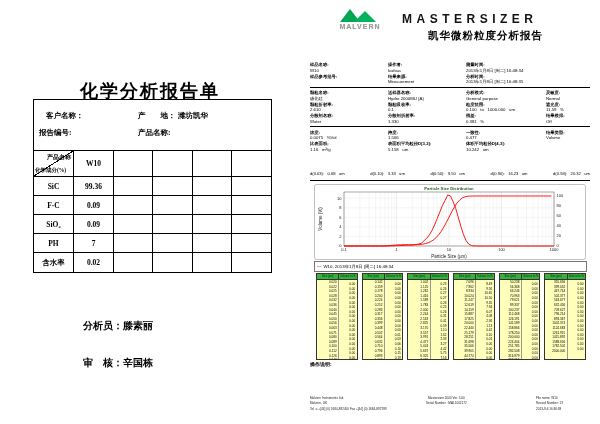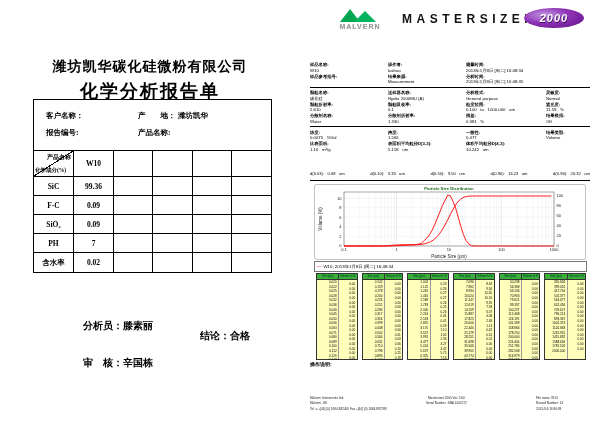--- a/index.html
+++ b/index.html
@@ -76,29 +76,28 @@
   #footer-left{left:12px;}
   #footer-mid{left:128px;text-align:center;}
   #footer-right{left:238px;}
 </style>
 </head>
 <body>
 
 <div id="canvas">
 
   <div id="left-page">
-    <div id="l-company" class="l-title serif">潍坊凯华碳化硅微粉有限公司</div>
     <div id="l-doctitle" class="l-title serif">化学分析报告单</div>
 
     <div id="l-table">
       <div id="lt-head" class="serif">
         <span style="left:12px;top:11px">客户名称：</span>
         <span style="left:104px;top:11px">产　　地：</span>
         <span style="left:144px;top:11px">潍坊凯华</span>
-        <span style="left:12px;top:28px">报告编号:</span>
+        <span style="left:5px;top:28px">报告编号:</span>
         <span style="left:104px;top:28px">产品名称:</span>
       </div>
       <div id="lt-grid">
           <div class="lt-row">
             <div class="lt-cell c0 diag" style="height: 26px;">
               <span class="d-top">产品名称</span>
               <span class="d-bot">化学成分(%)</span>
             </div>
             <div class="lt-cell c1" style="height: 26px;">W10</div>
             <div class="lt-cell cx" style="height: 26px;"></div>
@@ -145,39 +144,34 @@
             <div class="lt-cell cx" style="height: 19px;"></div>
             <div class="lt-cell cx" style="height: 19px;"></div>
             <div class="lt-cell cx" style="height: 19px;"></div>
           </div>
         </div>
     </div>
 
     <div class="l-sign serif" style="left:68px;top:308px">
       <span>分析员：</span><span>滕素丽</span>
     </div>
-    <div class="l-sign serif" style="left:185px;top:318px">
-      <span>结论：</span><span>合格</span>
-    </div>
     <div class="l-sign serif" style="left:68px;top:345px">
       <span>审　核：</span><span>辛国栋</span>
     </div>
   </div>
 
   <div id="right-page">
 
     <div id="malvern-logo" class="rp">
       <div class="mtn" id="mtn1"></div>
       <div class="mtn" id="mtn2"></div>
       <div id="malvern-word">MALVERN</div>
     </div>
     <div id="mastersizer-word" class="rp">MASTERSIZER</div>
-    <div id="ms2000-badge" class="rp">
-      <span>2000</span>
-    </div>
+    <div id="r-cn-title" class="rp">凯华微粉粒度分析报告</div>
 
     <div id="info">
         <div class="irow g3">
           <div class="ifield">
             <div class="lab">样品名称:</div>
             <div class="val">W10</div>
           </div>
           <div class="ifield">
             <div class="lab">操作者:</div>
             <div class="val">kaihua</div>

